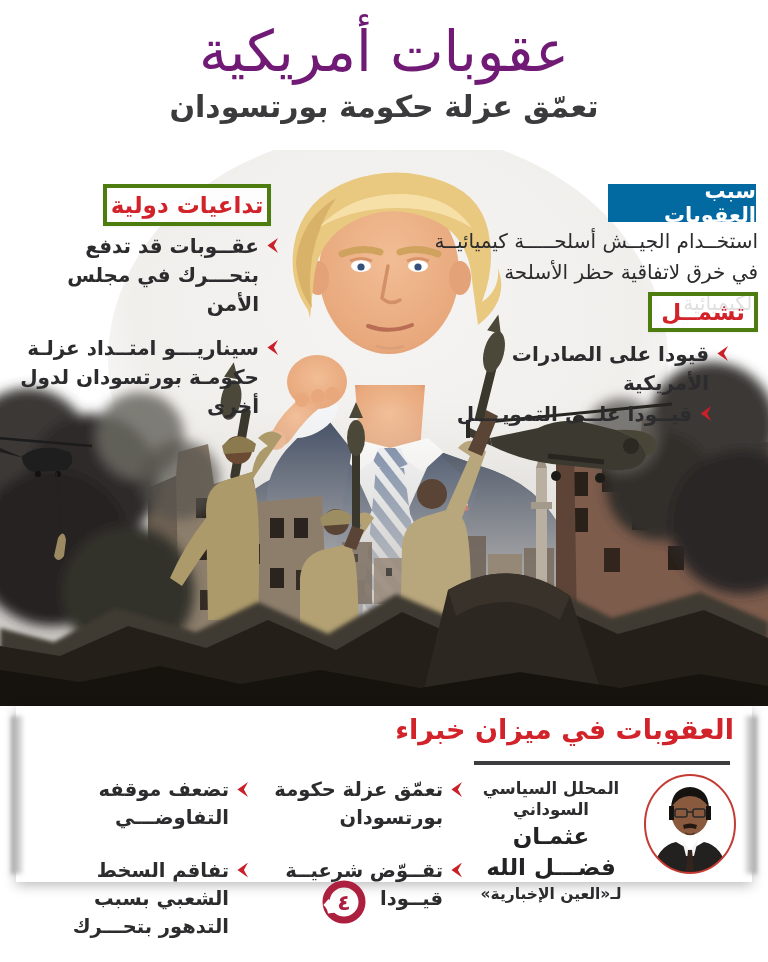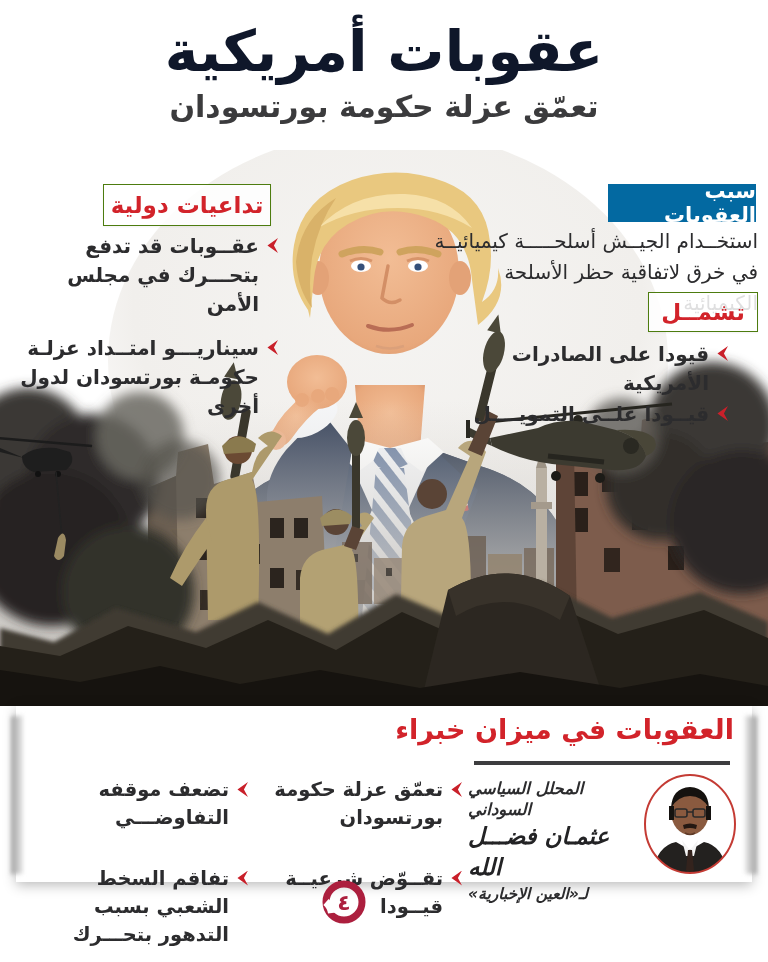--- a/index.html
+++ b/index.html
@@ -4,31 +4,31 @@
 <style>
   html,body{margin:0;padding:0;background:#e8e8e8;}
   *{box-sizing:border-box;}
   .page{
     position:relative;width:768px;height:962px;margin:0 auto;background:#ffffff;
     overflow:hidden;font-family:"DejaVu Sans",sans-serif;direction:rtl;
   }
   
   .header{position:absolute;top:18px;left:0;width:768px;text-align:center;z-index:6;}
   .main-title{
-    font-size:57px;font-weight:bold;color:#0f172a;line-height:1.18;letter-spacing:-1px;margin:0;
+    font-size:57px;font-weight:normal;color:#701a75;line-height:1.18;letter-spacing:-1px;margin:0;
   }
   .sub-title{
     font-size:30px;font-weight:bold;color:#3b3b3d;line-height:1.2;margin:4px 0 0 0;
   }
   
   .hero{position:absolute;top:150px;left:0;width:768px;height:556px;z-index:1;}
   .hero svg{position:absolute;top:0;left:0;}
-  .overlay{position:absolute;z-index:5;}
+  .overlay{position:absolute;z-index:5;align-items:center;}
   .frame-box{
-    border:1px solid #4d7c0f;background:rgba(255,255,255,.85);
+    border:4px solid #4d7c0f;background:rgba(255,255,255,.85);
     display:flex;align-items:center;justify-content:center;
     color:#d2232a;font-weight:bold;box-shadow:0 1px 2px rgba(0,0,0,.05);
   }
   .intl-box{left:103px;top:34px;width:168px;height:42px;font-size:23px;}
   .includes-box{left:648px;top:142px;width:110px;height:40px;font-size:23px;}
   .red-box{
     left:608px;top:34px;width:148px;height:38px;background:#0369a1;color:#ffffff;
     display:flex;align-items:center;justify-content:center;font-size:21px;font-weight:bold;
   }
   .blist{display:flex;flex-direction:column;row-gap:15px;}
@@ -52,26 +52,26 @@
   .card::before,.card::after{
     content:"";position:absolute;top:10px;bottom:8px;width:12px;z-index:-1;filter:blur(2px);
   }
   .card::before{left:-5px;background:linear-gradient(90deg,#9f9f9f,#e8e8e8);transform:skewY(-2.5deg);}
   .card::after{right:-5px;background:linear-gradient(-90deg,#9f9f9f,#e8e8e8);transform:skewY(2.5deg);}
   .experts-title{
     position:absolute;right:18px;top:8px;font-size:27px;font-weight:bold;color:#d2232a;margin:0;
   }
   .title-underline{position:absolute;right:22px;top:55px;width:256px;height:4px;background:#3d3d3f;}
   .expert{position:absolute;right:14px;top:66px;width:270px;display:flex;column-gap:8px;}
-  .expert-meta{padding-top:6px;text-align:left;flex:1;font-style:italic;}
+  .expert-meta{padding-top:6px;text-align:center;flex:1;}
   .expert-role{font-size:16.5px;font-weight:bold;color:#2c2c2e;line-height:1.3;}
   .expert-name{font-size:23px;font-weight:bold;color:#232325;line-height:1.35;}
   .expert-source{font-size:15.5px;font-weight:bold;color:#2c2c2e;line-height:1.5;}
   .expert-photo{flex:0 0 auto;width:96px;height:104px;}
-  .col{position:absolute;top:70px;display:flex;flex-direction:column;row-gap:32px;justify-content:space-between;}
+  .col{position:absolute;top:70px;display:flex;flex-direction:column;row-gap:24px;justify-content:space-between;}
   .col-mid{right:290px;width:218px;}
   .col-left{right:504px;width:228px;}
   .col .bitem{font-size:19.5px;}
   
   .brand{position:absolute;left:0;top:880px;width:768px;height:78px;z-index:7;
     display:flex;flex-direction:column;align-items:center;direction:ltr;}
   .brand-logo{margin-left:-80px;}
   .brand-line{display:flex;align-items:flex-start;column-gap:8px;margin-top:0;margin-left:-36px;}
   .brand-ar{display:inline-flex;flex-direction:column;align-items:center;line-height:1;}
   .brand-ar .b-main{font-size:21px;font-weight:bold;color:#8f1d3c;}

